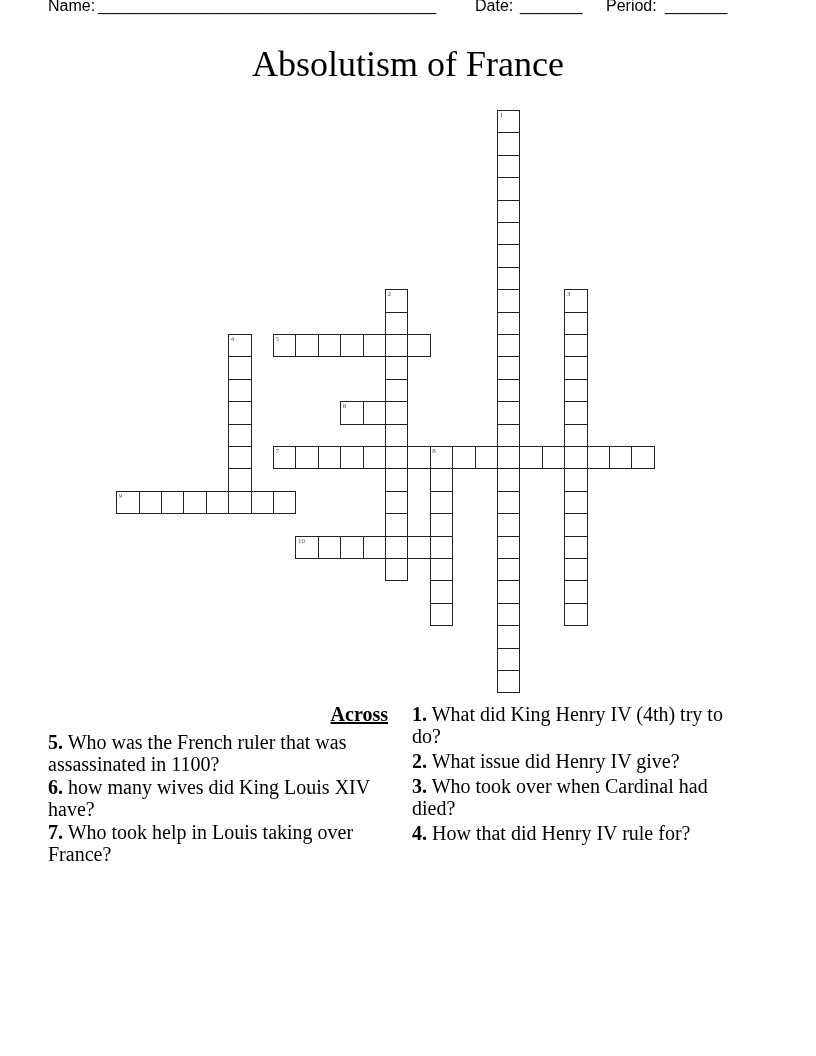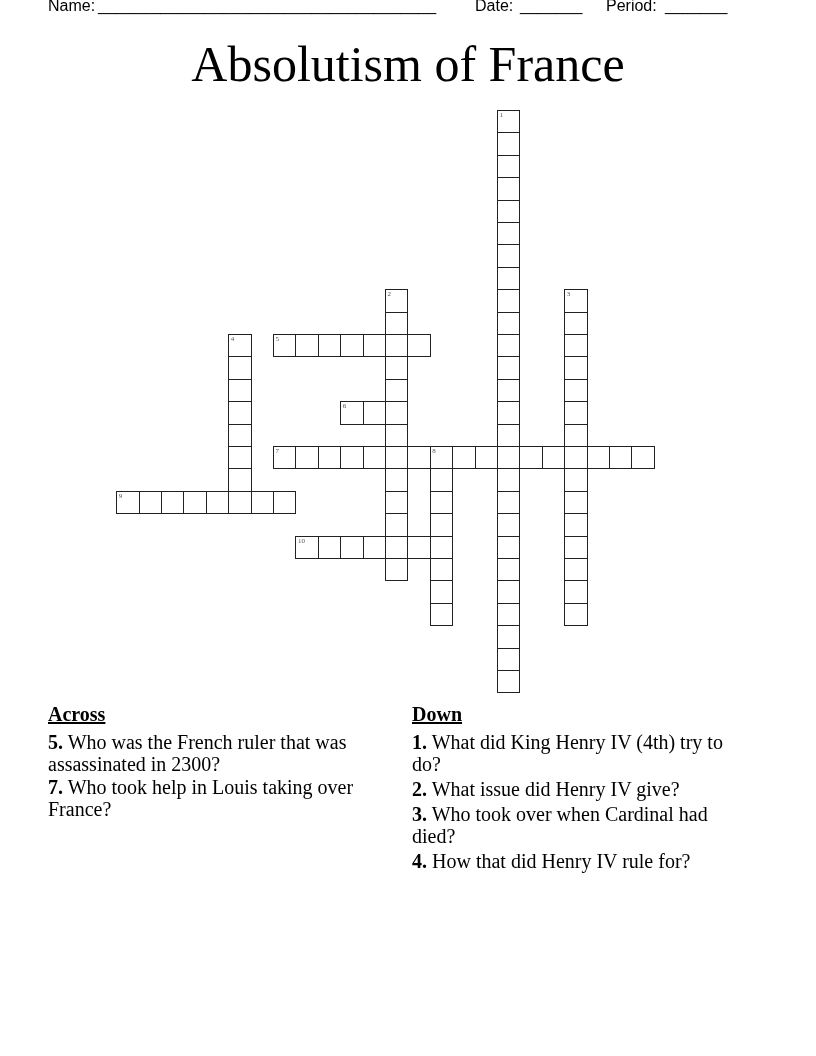--- a/index.html
+++ b/index.html
@@ -1,26 +1,26 @@
 <!DOCTYPE html>
 <html><head>
 <meta charset="utf-8">
 <style>
   html, body { margin: 0; padding: 0; background: #ffffff; }
   body { width: 816px; height: 1056px; position: relative; overflow: hidden; color: #000; }
   .header { position: absolute; top: -3px; left: 48px; font-family: "Liberation Sans", sans-serif; font-size: 16px; white-space: pre; }
   .header span { position: absolute; top: 0; white-space: pre; }
-  .title { position: absolute; top: 34px; left: 0; width: 816px; text-align: center; font-family: "Liberation Serif", serif; font-size: 50px; line-height: 60px; }
+  .title { position: absolute; top: 34px; left: 0; width: 816px; text-align: center; font-family: "Liberation Serif", serif; font-size: 36px; line-height: 60px; }
   .grid { position: absolute; left: 0; top: 0; width: 816px; height: 700px; }
   .cell { position: absolute; box-sizing: border-box; width: 23.4px; height: 23.4px; border: 1.3px solid #222; background: #fff; }
   .cell .num { position: absolute; top: 0px; left: 1.5px; font-family: "Liberation Serif", serif; font-size: 7px; line-height: 8px; color: #555; }
   .clues { position: absolute; top: 703px; font-family: "Liberation Serif", serif; font-size: 20px; line-height: 22px; }
   .clues.across { left: 48px; width: 340px; }
   .clues.down { left: 412px; width: 340px; }
-  .clues h3 { margin: 0 0 6px 0; font-size: 20px; font-weight: bold; text-decoration: underline; line-height: 22px; }
+  .clues h3 { margin: 0 0 6px 0; font-size: 20px; font-weight: bold; text-decoration: underline; line-height: 22px; text-align: right; }
   .clue { margin: 0 0 1px 0; }
   .clue b { font-weight: bold; }
   .down .clue { margin-bottom: 3px; }
 </style>
 </head>
 <body>
 
 <div class="header">
   <span style="left:0">Name: </span>
   <span style="left:50px">______________________________________</span>
@@ -153,23 +153,23 @@
       <span class="num">10</span>
     </div>
     <div class="cell" style="left: 317.8px; top: 535.6px;"></div>
     <div class="cell" style="left: 340.2px; top: 535.6px;"></div>
     <div class="cell" style="left: 362.6px; top: 535.6px;"></div>
     <div class="cell" style="left: 407.4px; top: 535.6px;"></div>
   </div>
 
 <div class="clues across">
   <h3>Across</h3>
-  <div class="clue"><b>5.</b><span> Who was the French ruler that was assassinated in 2300?</span></div>
+  <div class="clue"><b>5.</b><span> Who was the French ruler that was assassinated in 1100?</span></div>
+  <div class="clue"><b>6.</b><span> how many wives did King Louis XIV have?</span></div>
   <div class="clue"><b>7.</b><span> Who took help in Louis taking over France?</span></div>
 </div>
 
 <div class="clues down">
-  <h3>Down</h3>
   <div class="clue"><b>1.</b><span> What did King Henry IV (4th) try to do?</span></div>
   <div class="clue"><b>2.</b><span> What issue did Henry IV give?</span></div>
   <div class="clue"><b>3.</b><span> Who took over when Cardinal had died?</span></div>
   <div class="clue"><b>4.</b><span> How that did Henry IV rule for?</span></div>
 </div>
 
 </body></html>

